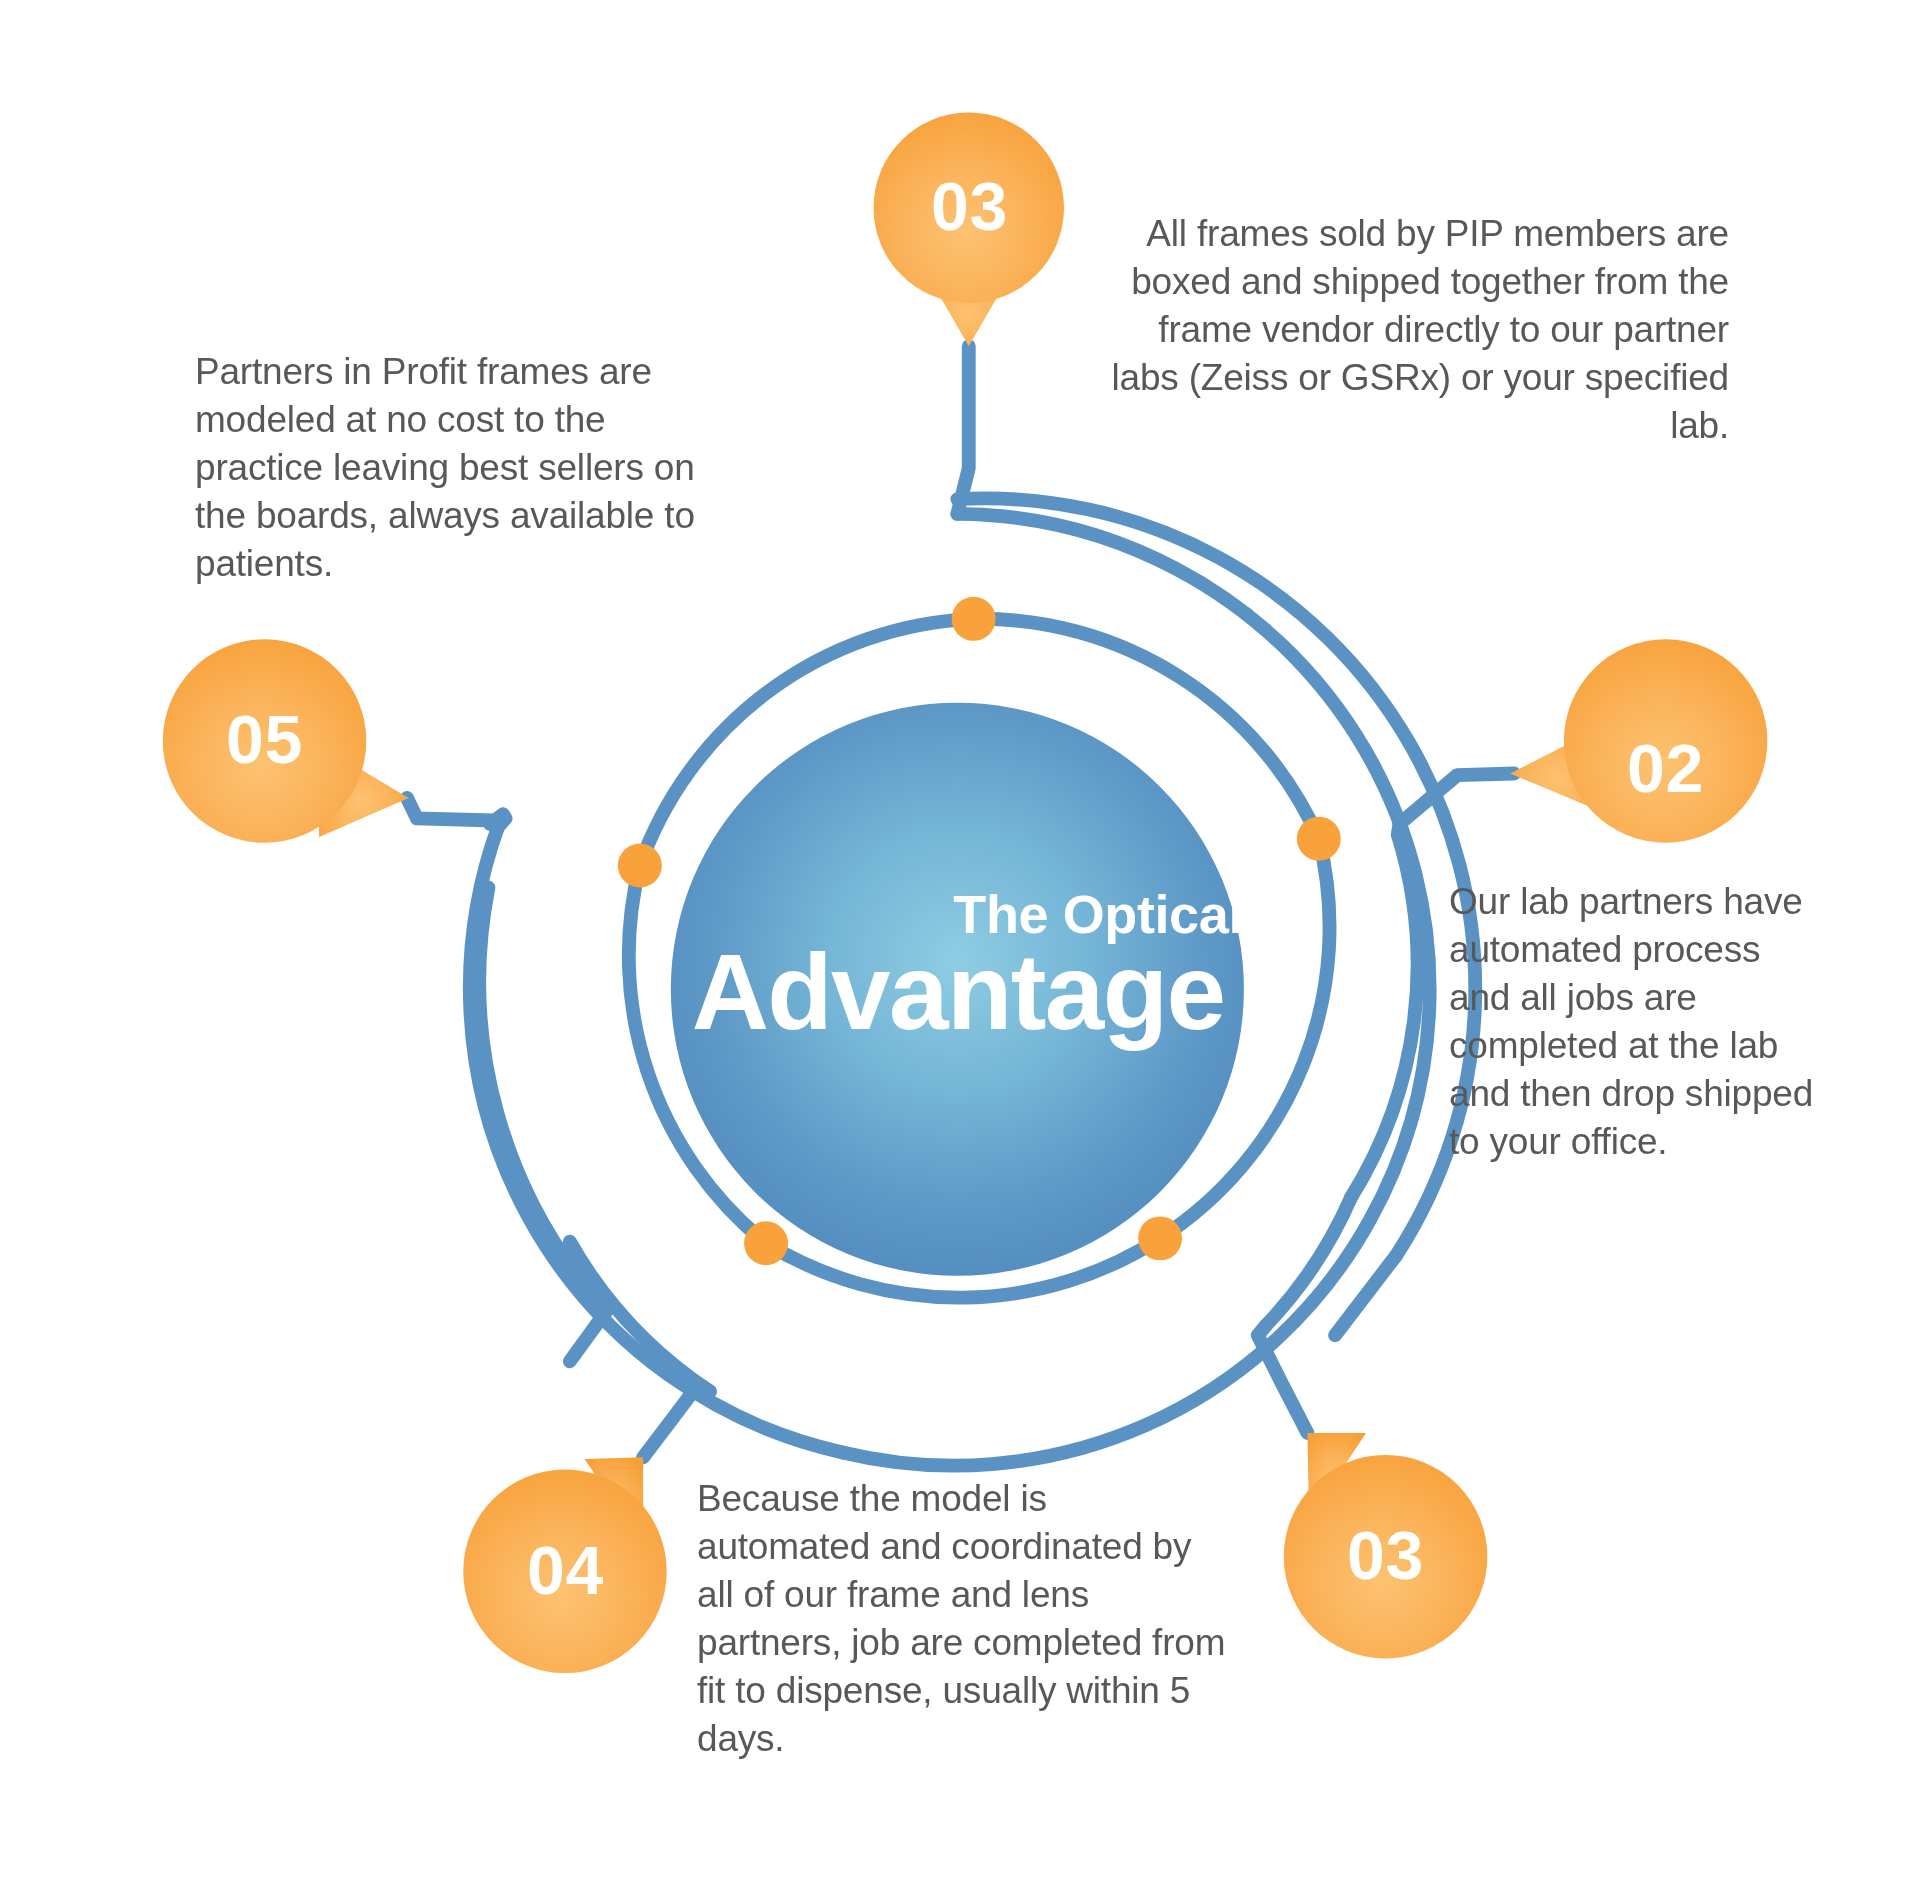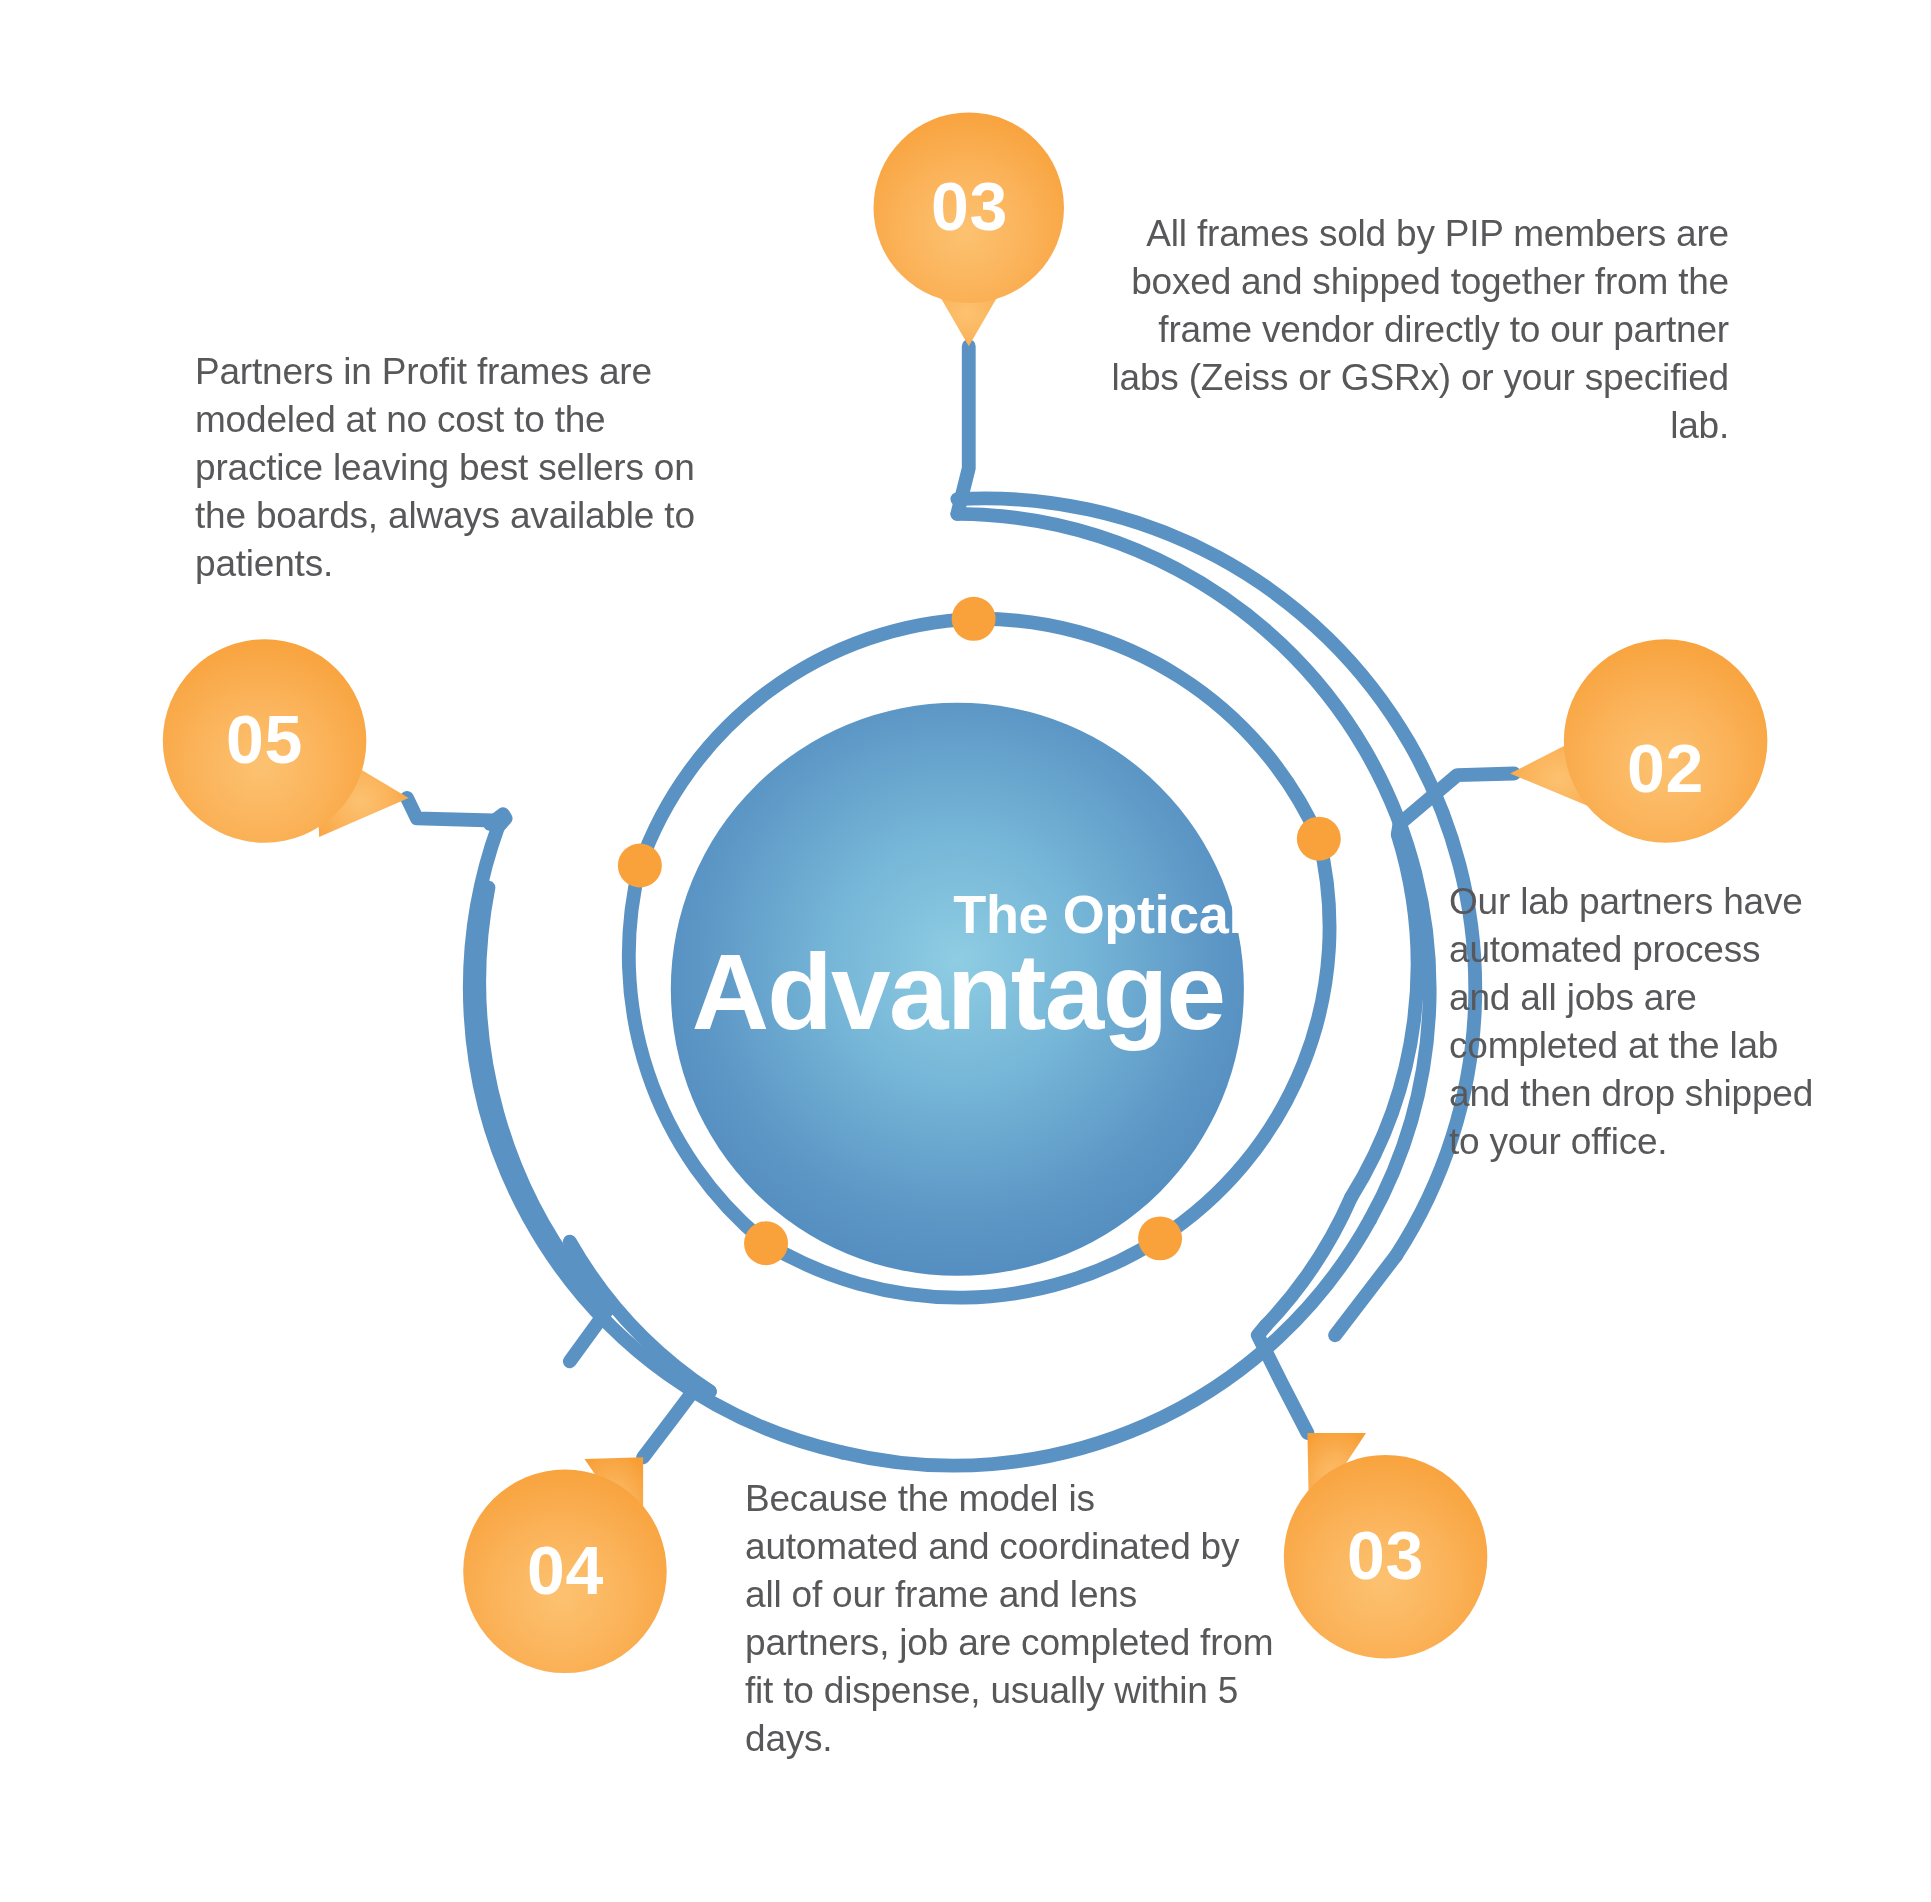--- a/index.html
+++ b/index.html
@@ -195,19 +195,19 @@
   <div class="bubble-num" style="left:888px; top:167px;  width:163px;">03</div>
   <div class="bubble-num" style="left:1584px; top:700px;  width:163px;margin-top:29px;">02</div>
   <div class="bubble-num" style="left:1304px; top:1516px; width:163px;">03</div>
   <div class="bubble-num" style="left:484px;  top:1531px; width:163px;">04</div>
   <div class="bubble-num" style="left:183px;  top:700px;  width:163px;">05</div>
 
   <div class="txt t-left" style="left:1086px; top:210px; width:643px;text-align:right;">All frames sold by PIP members are boxed and shipped together from the frame vendor directly to our partner labs (Zeiss or GSRx) or your specified lab.</div>
 
   <div class="txt t-right" style="left:1449px; top:878px; width:365px;">Our lab partners have automated process and all jobs are completed at the lab and then drop shipped to your office.</div>
 
-  <div class="txt t-right" style="left:745px; top:1475px; width:529px;">Because the model is automated and coordinated by all of our frame and lens partners, job are completed from fit to dispense, usually within 5 days.</div>
+  <div class="txt t-right" style="left:697px; top:1475px; width:529px;">Because the model is automated and coordinated by all of our frame and lens partners, job are completed from fit to dispense, usually within 5 days.</div>
 
 
   <div class="txt t-left" style="left:195px; top:348px; width:505px;">Partners in Profit frames are modeled at no cost to the practice leaving best sellers on the boards, always available to patients.</div>
 
 </div>
 
 
 </body></html>

